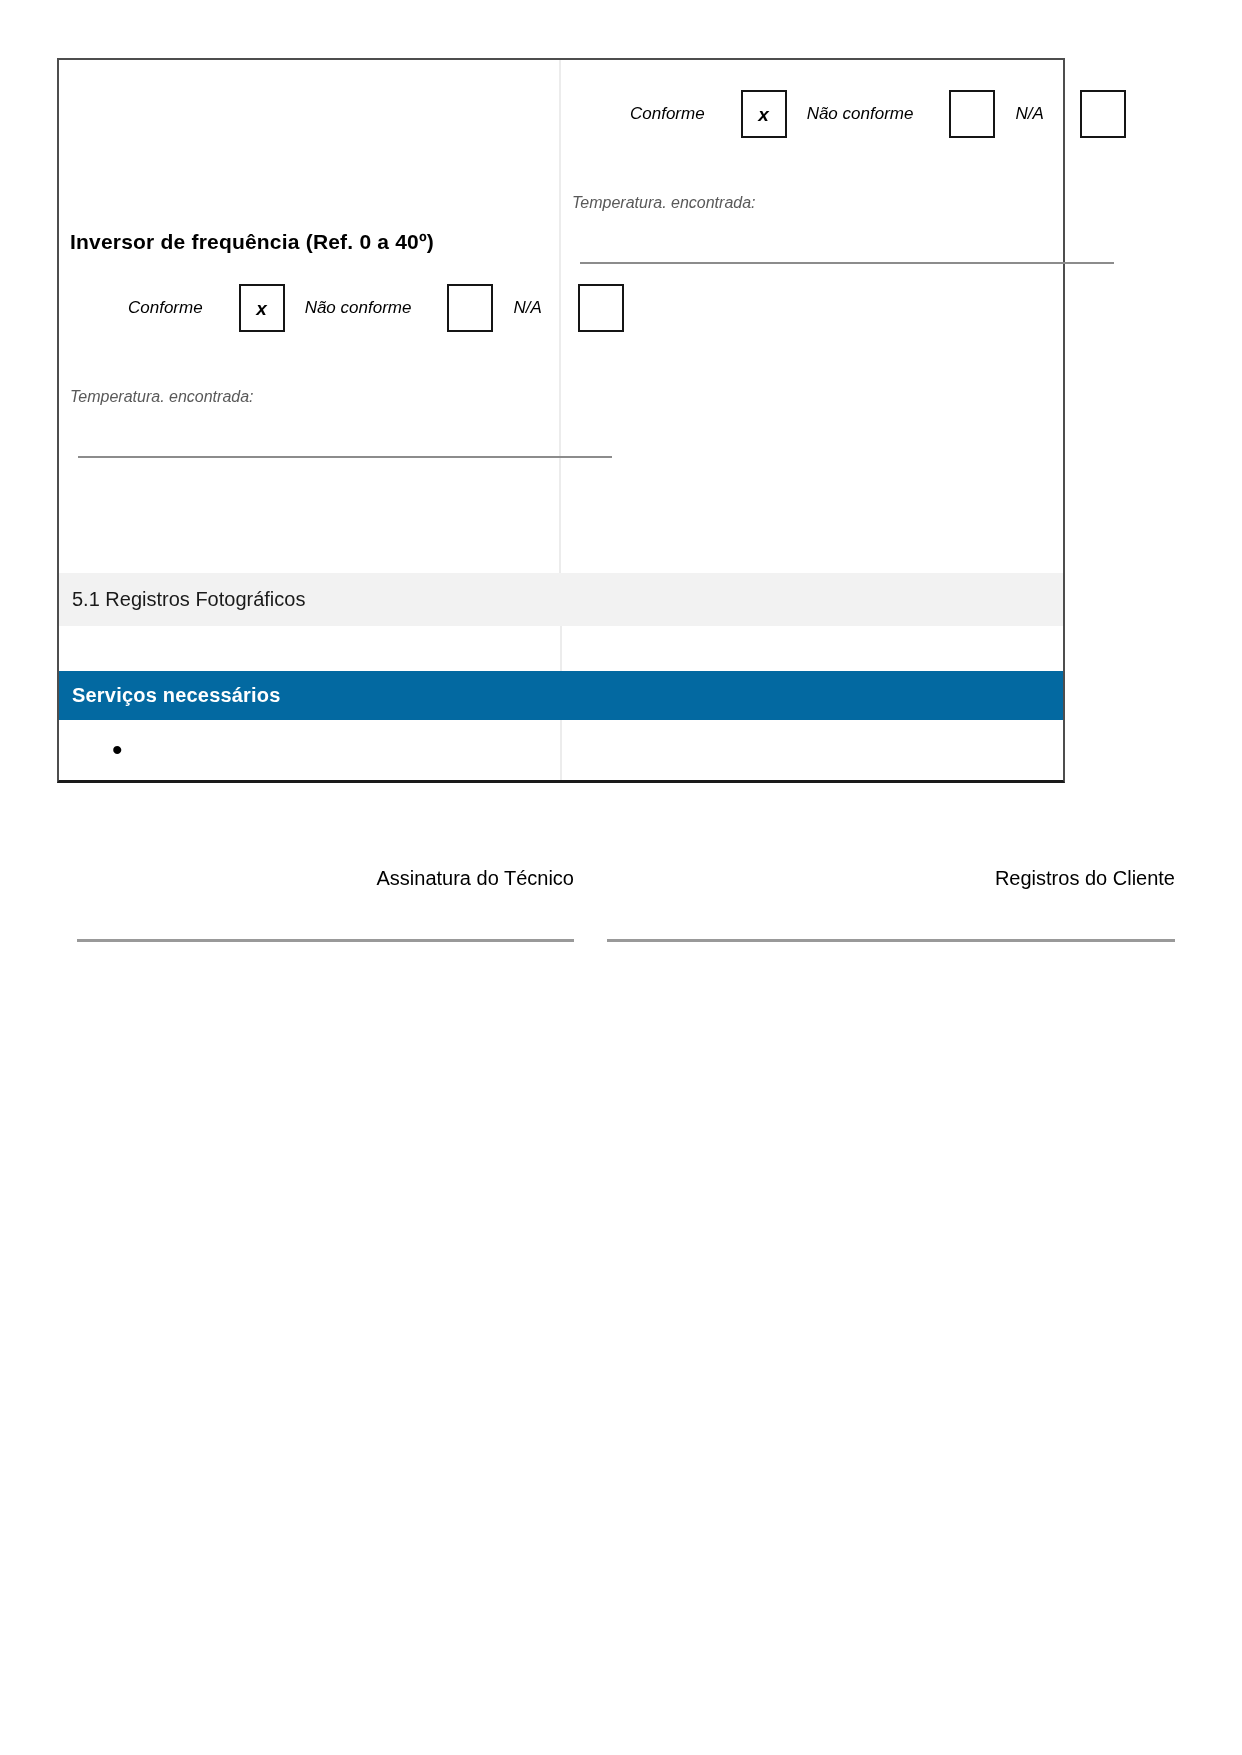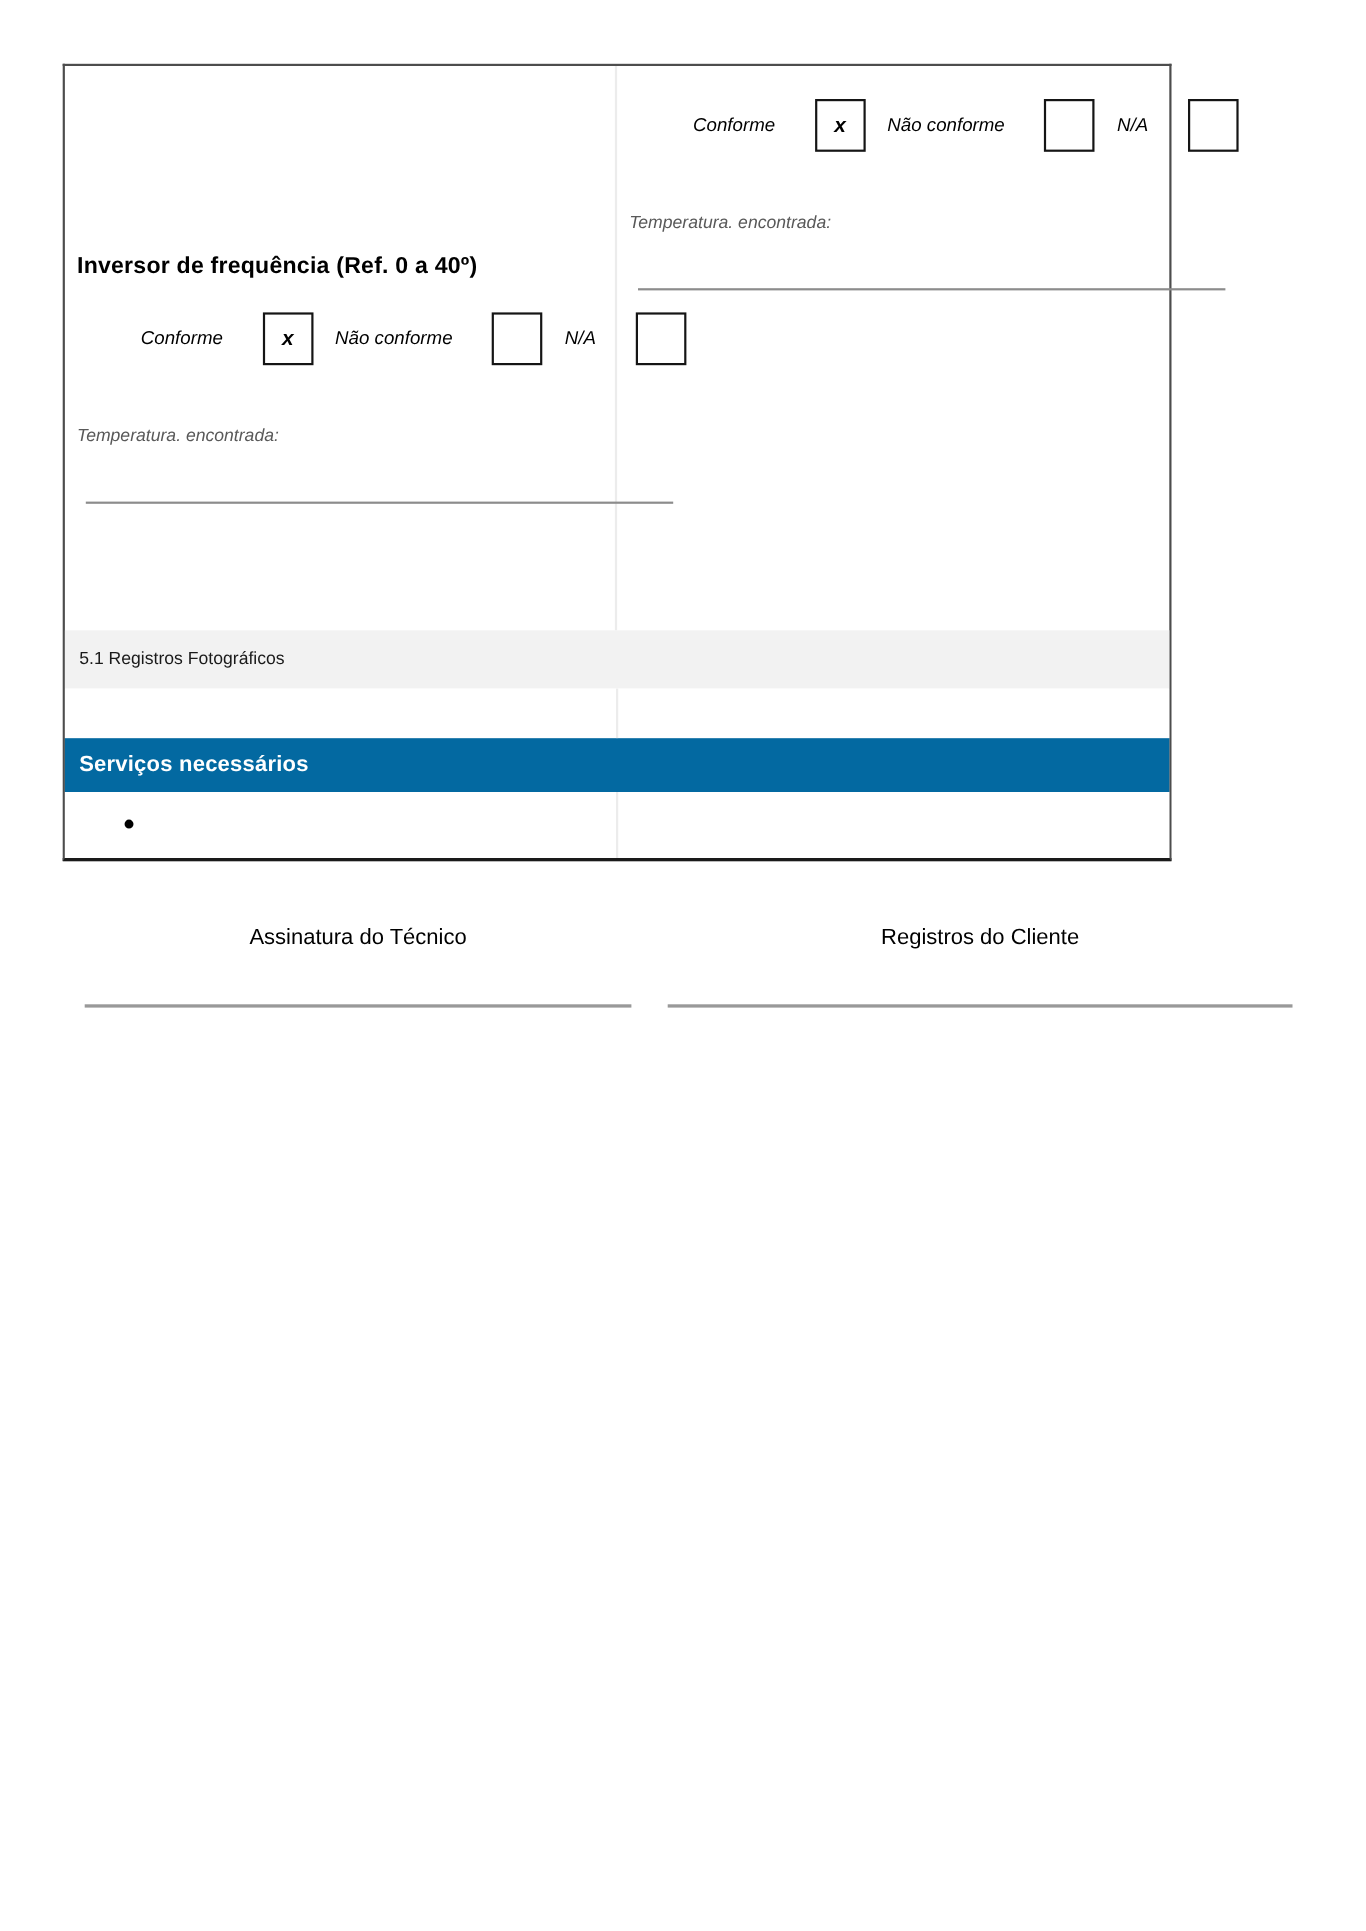--- a/index.html
+++ b/index.html
@@ -82,21 +82,21 @@
     height: 0;
     border-top: 2px solid #8c8c8c;
   }
 
   .row-photo {
     height: 53px;
     background: #f2f2f2;
     display: flex;
     align-items: center;
     padding-left: 13px;
-    font-size: 16px;
+    font-size: 20px;
     color: #1a1a1a;
   }
 
   .row-blank {
     height: 45px;
     background: #fff;
     position: relative;
   }
   .row-bullet {
     height: 60px;
@@ -134,22 +134,22 @@
   }
 
   
   .signature-block {
     position: absolute;
     top: 783px;
   }
   .signature-block.tech { left: 77px;  width: 497px; }
   .signature-block.client { left: 607px; width: 568px; }
   .signature-label {
-    margin-top: 58px;
-    text-align: center;
+    margin-top: 84px;
+    text-align: right;
     font-size: 20px;
     color: #000;
   }
   .signature-line {
     margin-top: 49px;
     height: 0;
     border-top: 3px solid #999999;
   }
 </style>
 </head>

